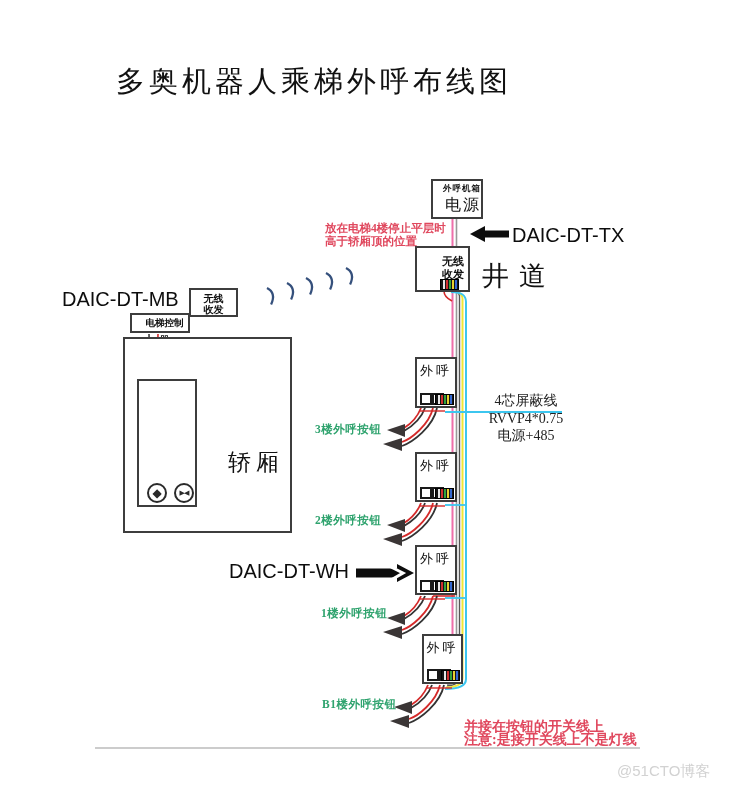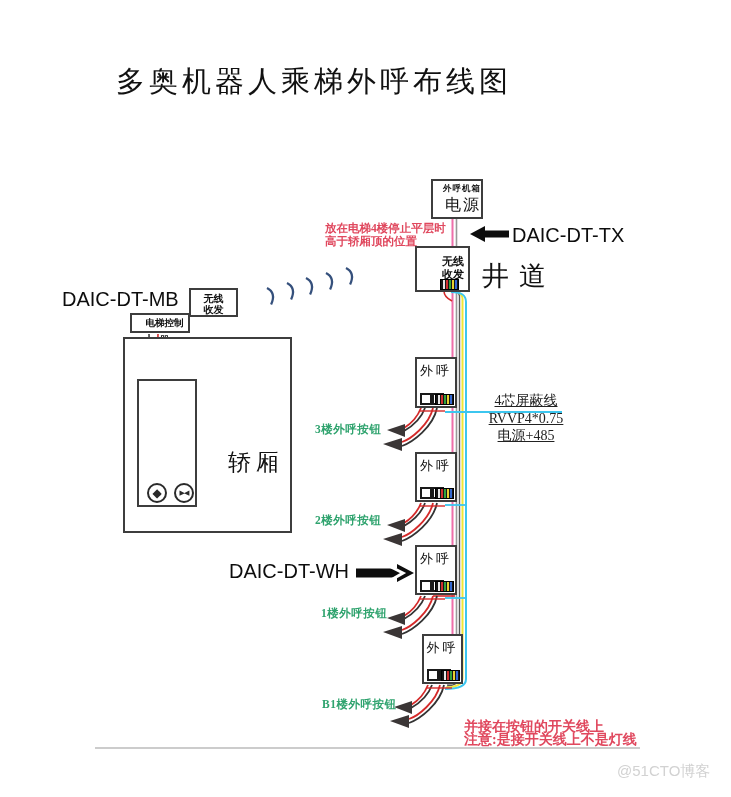--- a/index.html
+++ b/index.html
@@ -31,21 +31,21 @@
   .car{left:123px;top:337px;width:169px;height:196px;}
   .panel{position:absolute;left:12px;top:40px;width:60px;height:128px;border:2px solid #3d3d3d;box-sizing:border-box;}
   .btn-circle{position:absolute;width:20px;height:20px;border:2px solid #2a2a2a;border-radius:50%;box-sizing:border-box;
               display:flex;align-items:center;justify-content:center;color:#2a2a2a;
               font-family:"DejaVu Sans",sans-serif;}
   .car-label{position:absolute;left:103px;top:108px;font-size:23px;letter-spacing:5px;}
   .call-box{text-align:center;}
   .call-box .t{font-size:13px;letter-spacing:3px;margin-top:3px;}
   .sq{position:absolute;width:8px;height:8px;border:2px solid #1a1a1a;bottom:1px;background:#fff;box-sizing:content-box;}
   .floor-label{position:absolute;color:#2fa36e;font-weight:bold;font-size:11.5px;white-space:nowrap;letter-spacing:0.5px;}
-  .cable-spec{left:468px;top:392px;width:116px;text-align:center;font-size:14px;line-height:17.5px;color:#222;text-decoration:underline;}
+  .cable-spec{left:468px;top:392px;width:116px;text-align:center;font-size:14px;line-height:17.5px;color:#222;}
   .bottom-note{left:416px;top:720px;color:#e0485e;font-size:14px;font-weight:bold;line-height:13px;white-space:nowrap;margin-left:48px;}
   .divider{left:95px;top:747px;width:545px;height:2px;background:#cccccc;}
   .watermark{left:617px;top:762px;font-size:15px;color:#d2d2d2;font-family:"Liberation Sans","DejaVu Sans",sans-serif;}
   svg.overlay{position:absolute;left:0;top:0;pointer-events:none;}
 </style>
 </head>
 <body>
 
 <div class="canvas">
 

